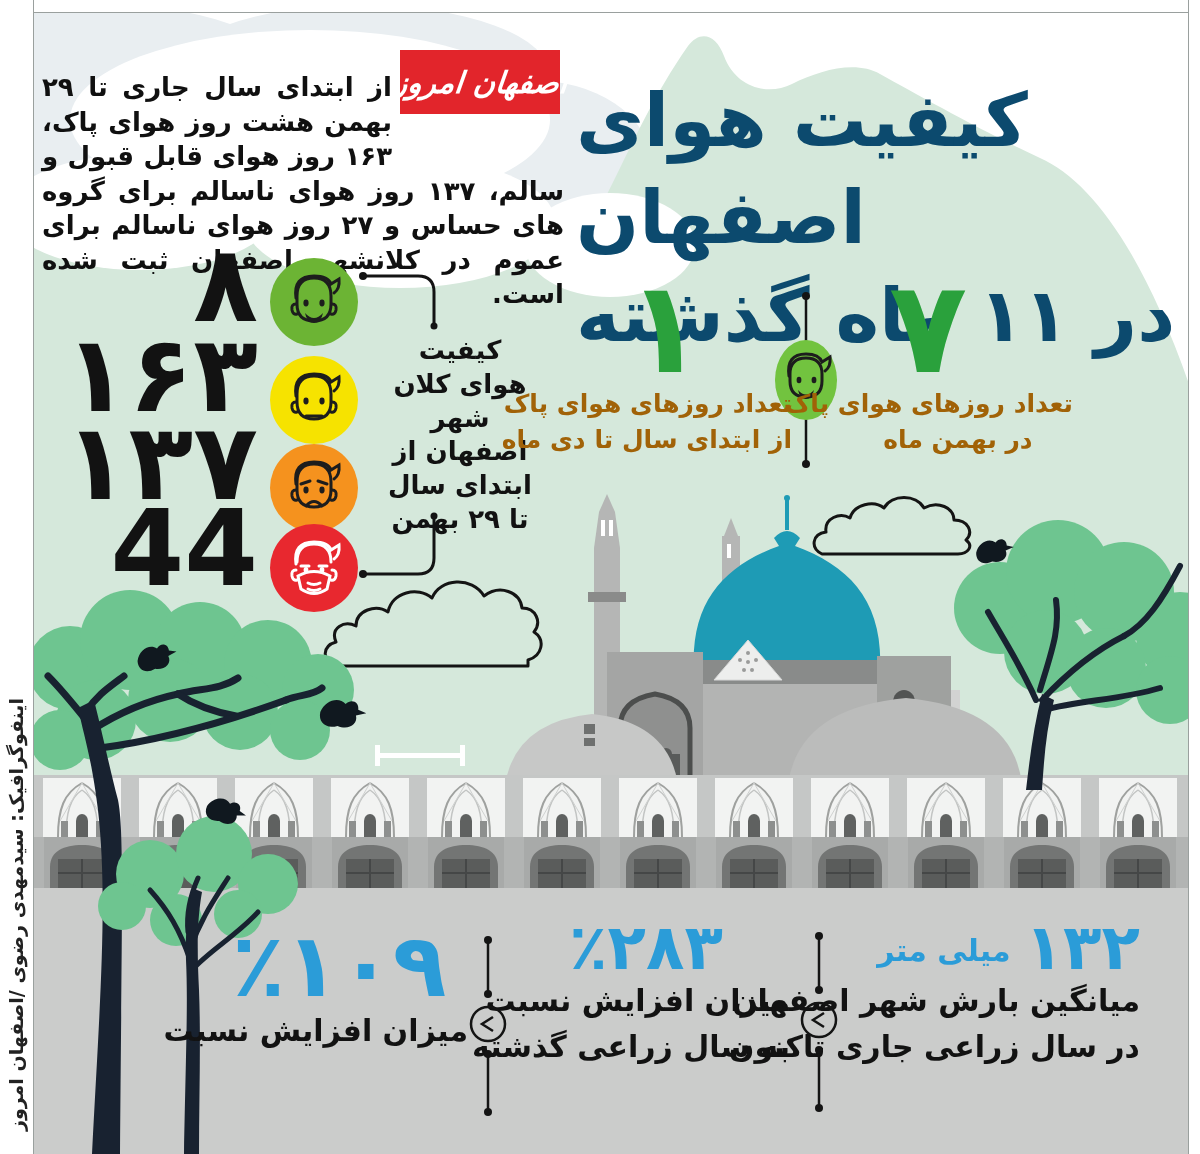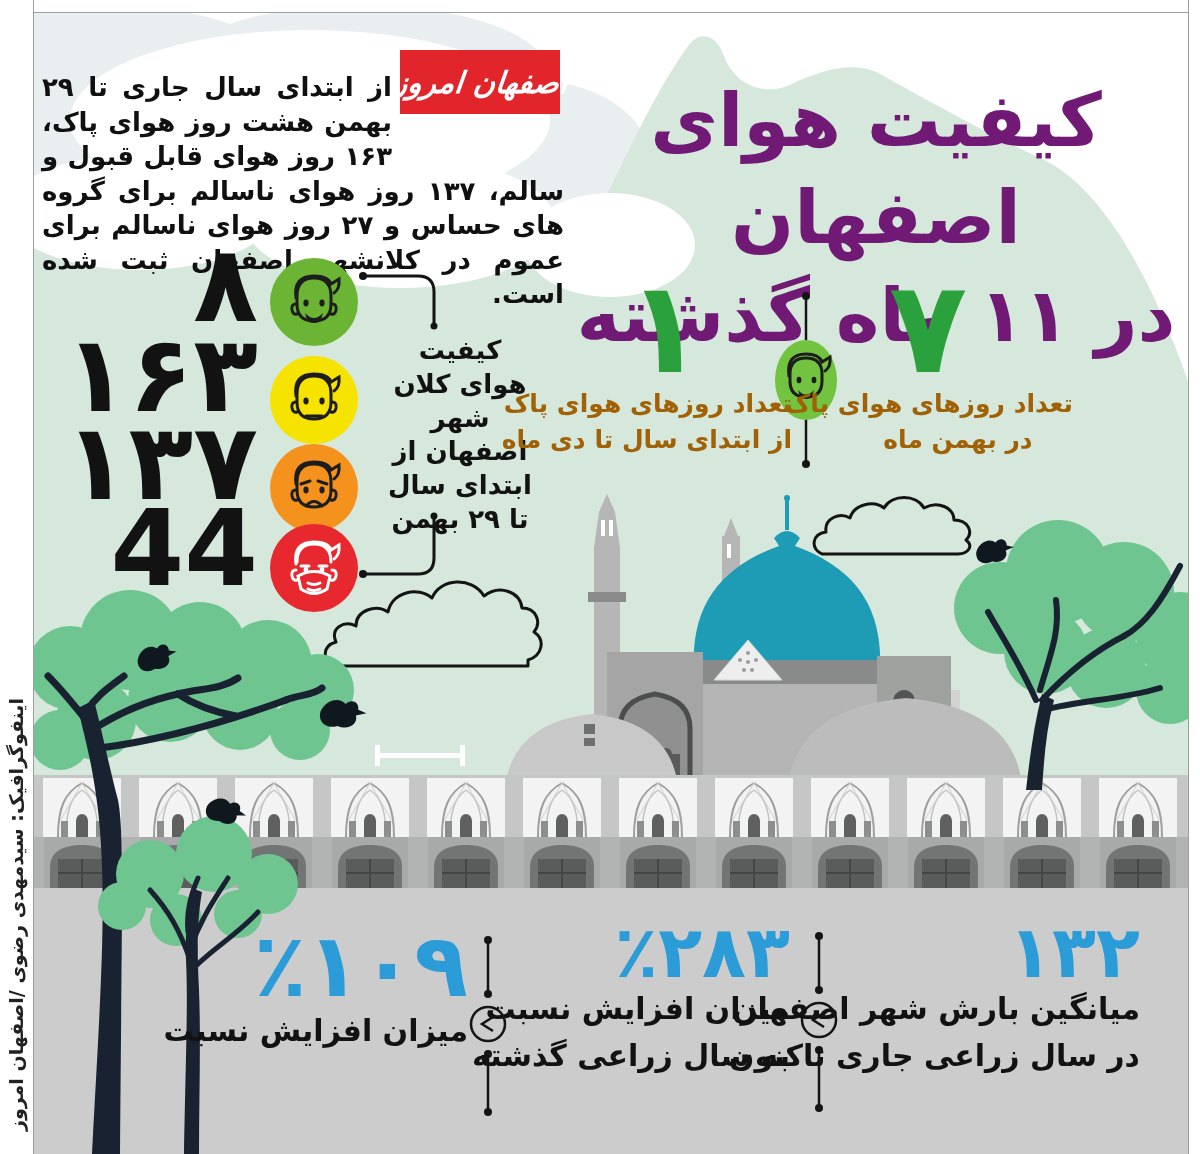--- a/index.html
+++ b/index.html
@@ -15,40 +15,40 @@
   .credit{position:absolute;left:5px;top:1150px;width:452px;height:26px;transform-origin:0 0;
           transform:rotate(-90deg);direction:rtl;text-align:right;font-size:19px;font-weight:bold;
           color:#222;z-index:7;white-space:nowrap;}
   
   .logo{position:absolute;left:400px;top:50px;width:160px;height:64px;background:#e2252b;z-index:3;
         display:flex;align-items:center;justify-content:center;}
   .logo span{color:#fff;font-size:30px;font-weight:bold;font-style:italic;direction:rtl;transform:skewX(-6deg);white-space:nowrap;}
   .intro{position:absolute;left:42px;top:44px;width:522px;z-index:2;direction:rtl;text-align:justify;
          font-size:26px;font-weight:bold;line-height:1.33;color:#101010;}
   .intro .logo-gap{float:right;width:172px;height:74px;}
-  .title{position:absolute;right:24px;top:22px;width:600px;z-index:2;direction:rtl;text-align:center;
-         font-size:74px;line-height:1.32;font-weight:900;color:#701a75;letter-spacing:-1px;}
+  .title{position:absolute;right:24px;top:22px;width:600px;z-index:2;direction:rtl;text-align:left;
+         font-size:74px;line-height:1.32;font-weight:900;color:#0c4a6e;letter-spacing:-1px;}
   
   .aqi-num{position:absolute;left:28px;width:230px;text-align:right;font-size:106px;line-height:1;
            font-weight:900;color:#121212;z-index:2;direction:ltr;}
   .face{position:absolute;left:270px;width:88px;height:88px;z-index:2;}
   .aqi-label{position:absolute;left:384px;top:334px;width:152px;z-index:2;direction:rtl;text-align:center;
              font-size:26px;font-weight:bold;line-height:1.3;color:#121212;}
   
   .big-green{position:absolute;top:264px;width:100px;text-align:center;font-size:128px;line-height:1;
              font-weight:900;color:#2aa13c;z-index:2;direction:ltr;}
   .comp-label{position:absolute;top:386px;width:230px;z-index:2;direction:rtl;text-align:center;
               font-size:25px;font-weight:bold;line-height:1.42;color:#a16207;white-space:nowrap;}
   
   .stat{position:absolute;z-index:2;direction:rtl;}
   .stat-vrow{display:flex;direction:rtl;justify-content:flex-start;align-items:flex-end;}
-  .stat-value{font-size:72px;line-height:0.95;font-weight:900;color:#2b9cd8;direction:ltr;}
+  .stat-value{font-size:63px;line-height:0.95;font-weight:900;color:#2b9cd8;direction:ltr;}
   .stat-unit{font-size:30px;font-weight:bold;color:#2b9cd8;padding:0 14px 10px 0;white-space:nowrap;}
   .stat-line{font-size:30px;font-weight:bold;color:#121212;line-height:1.55;text-align:right;white-space:nowrap;}
-  .stat-center .stat-value{width:100%;text-align:right;}
+  .stat-center .stat-value{width:100%;text-align:center;}
 </style>
 </head>
 <body>
 
 <div class="page">
 
   <svg class="abs" style="left:0;top:0;z-index:0" width="1200" height="1154" viewBox="0 0 1200 1154">
     <defs>
       <pattern id="bridgeTop" width="96" height="62" patternUnits="userSpaceOnUse" x="34" y="775">
         <rect width="96" height="62" fill="#c5c7c6"></rect>
@@ -339,20 +339,21 @@
     <span>از ابتدای سال تا دی ماه</span>
   </div>
   <div class="comp-label" style="left:843px">
     <span>تعداد روزهای هوای پاک</span><br>
     <span>در بهمن ماه</span>
   </div>
 
   <div class="stat" style="left:822px;top:918px;width:318px">
     <div class="stat-vrow">
       <span class="stat-value">۱۳۲</span>
+      <span class="stat-unit">میلی متر</span>
     </div>
     <div class="stat-line">میانگین بارش شهر اصفهان</div>
     <div class="stat-line">در سال زراعی جاری تاکنون</div>
   </div>
 
   <svg class="abs" style="left:797px;top:932px;z-index:2" width="44" height="184" viewBox="0 0 44 184">
     <path d="M22,4 V58" stroke="#141414" stroke-width="2.5"></path>
     <circle cx="22" cy="4" r="4" fill="#141414"></circle>
       <circle cx="22" cy="58" r="4" fill="#141414"></circle>
     <circle cx="22" cy="88" r="17" stroke="#141414" stroke-width="2.5" fill="none"></circle>

